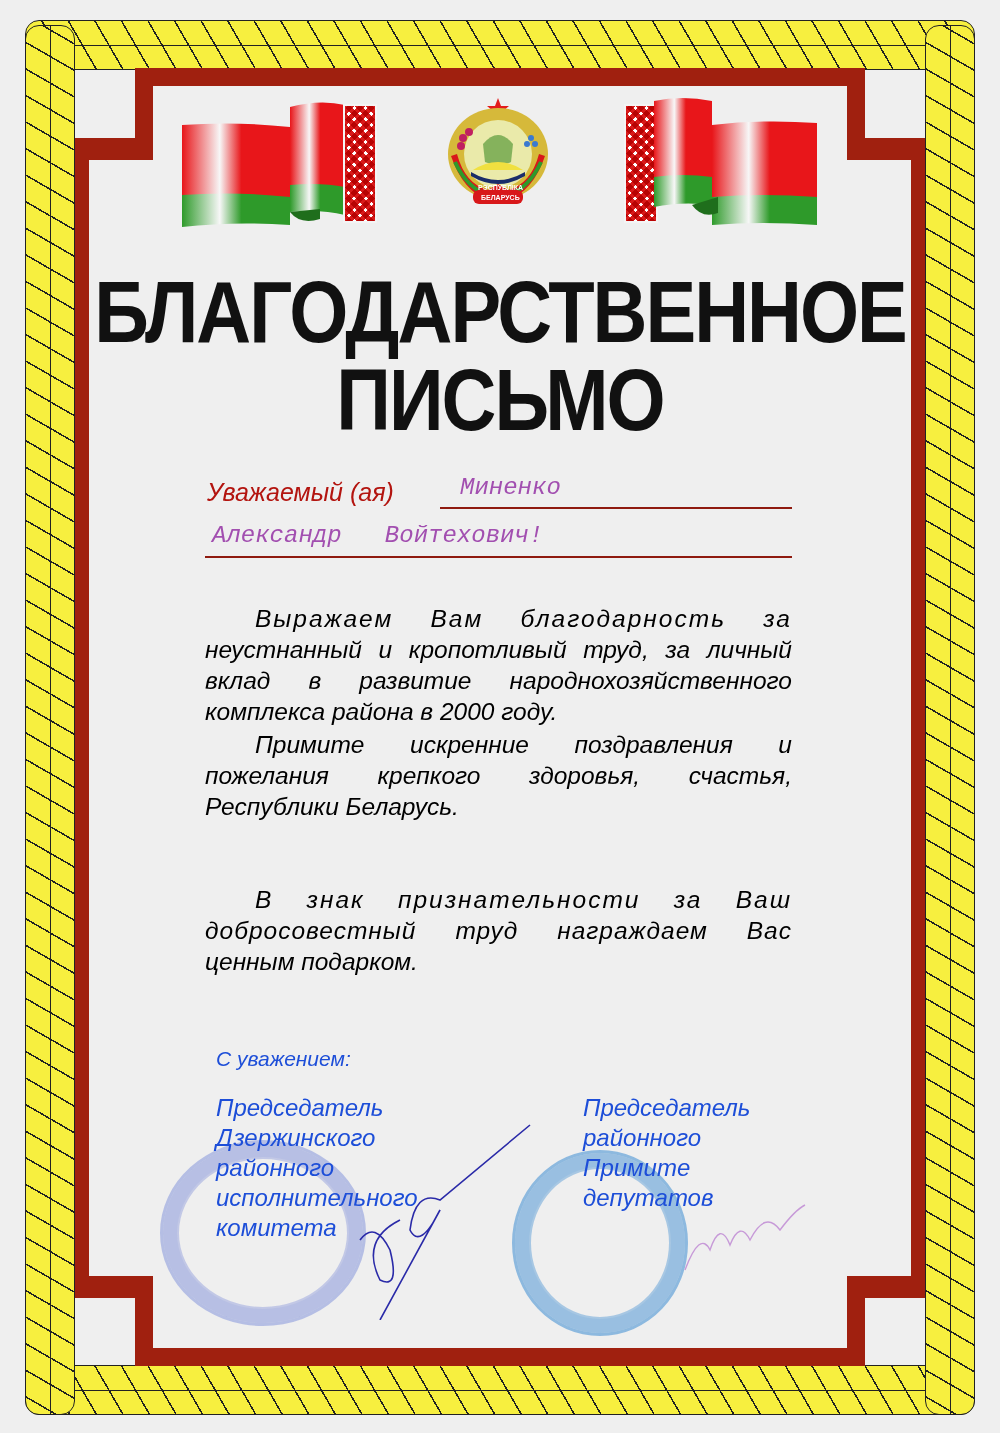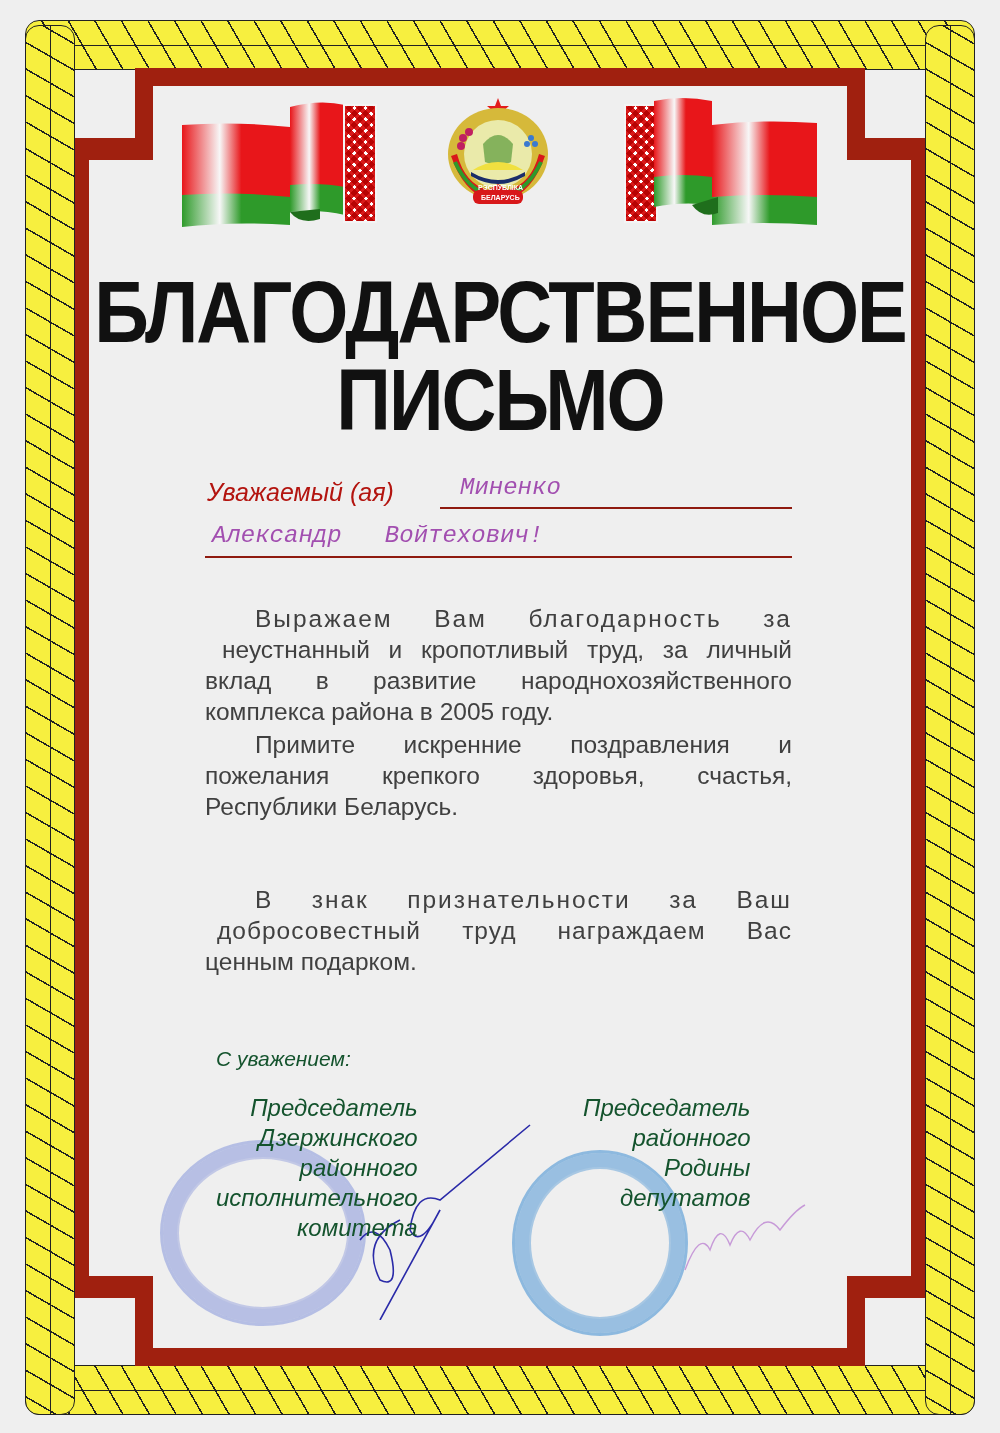--- a/index.html
+++ b/index.html
@@ -12,25 +12,25 @@
       repeating-linear-gradient(30deg, #f7ef3f 0 14px, #222 14px 15.5px, #f7ef3f 15.5px 23px);
       border:1.5px solid #222; border-radius:14px; box-sizing:border-box; }
   .braid-h::after { content:""; position:absolute; left:0; right:0; top:50%; border-top:1.5px solid #222; }
   .braid-v::after { content:""; position:absolute; top:0; bottom:0; left:50%; border-left:1.5px solid #222; }
   .red { position:absolute; background:#a0200f; }
   .flag { position:absolute; }
   .title { position:absolute; left:0; width:1000px; text-align:center; font-weight:bold; color:#111; font-size:76px; letter-spacing:-2px; transform:scaleY(1.15); }
   .addr { position:absolute; font-style:italic; color:#b3140f; font-size:25px; }
   .hand { position:absolute; font-family:Liberation Mono, monospace; font-style:italic; color:#a24fb0; font-size:24px; }
   .uline { position:absolute; height:0; border-top:2px solid #8f1a0f; }
-  .para { position:absolute; left:205px; width:587px; color:#404040; font-size:24.5px; line-height:31px; text-align:justify; text-align-last:auto; margin:0; }
+  .para { position:absolute; left:205px; width:587px; font-style:italic; color:#000000; font-size:24.5px; line-height:31px; text-align:justify; text-align-last:auto; margin:0; }
   .para p { margin:0; text-align:justify; }
   .para p.last { text-align:left; }
   .ind { padding-left:50px; }
-  .sig { position:absolute; font-style:italic; color:#14532d; font-size:24px; line-height:30px;text-align:right; }
+  .sig { position:absolute; font-style:italic; color:#1d4ed8; font-size:24px; line-height:30px; }
   .stamp { position:absolute; border-radius:50%; }
 </style>
 </head>
 <body>
 
 <div class="braid-h" style="left:25px; top:20px; width:950px;"></div>
 <div class="braid-h" style="left:25px; top:1365px; width:950px;"></div>
 <div class="braid-v" style="left:25px; top:25px; height:1390px;"></div>
 <div class="braid-v" style="left:925px; top:25px; height:1390px;"></div>
 
@@ -111,32 +111,32 @@
 <div class="title" style="top:356px;">ПИСЬМО</div>
 
 <div class="addr" style="left:207px; top:478px;">Уважаемый (ая)</div>
 <div class="uline" style="left:440px; top:507px; width:352px;"></div>
 <div class="hand" style="left:460px; top:474px;">Миненко</div>
 <div class="uline" style="left:205px; top:556px; width:587px;"></div>
 <div class="hand" style="left:212px; top:522px; white-space:pre;">Александр   Войтехович!</div>
 
 <div class="para" style="top:603px;">
   <p class="ind" style="letter-spacing:2px; text-align-last:justify;">Выражаем Вам благодарность за</p>
-  <p style="text-align-last:justify;margin-left:17px;">неустнанный и кропотливый труд, за личный</p>
+  <p style="text-align-last:justify;">неустнанный и кропотливый труд, за личный</p>
   <p style="text-align-last:justify;">вклад в развитие народнохозяйственного</p>
-  <p class="last">комплекса района в 2005 году.</p>
+  <p class="last">комплекса района в 2000 году.</p>
 </div>
 <div class="para" style="top:729px;">
   <p class="ind" style="text-align-last:justify;">Примите искренние поздравления и</p>
   <p style="text-align-last:justify;">пожелания крепкого здоровья, счастья,</p>
   <p class="last">Республики Беларусь.</p>
 </div>
 <div class="para" style="top:884px;">
   <p class="ind" style="letter-spacing:2px; text-align-last:justify;">В знак признательности за Ваш</p>
-  <p style="letter-spacing:1px; text-align-last:justify;margin-left:12px;">добросовестный труд награждаем Вас</p>
+  <p style="letter-spacing:1px; text-align-last:justify;">добросовестный труд награждаем Вас</p>
   <p class="last">ценным подарком.</p>
 </div>
 
 <div class="stamp" style="left:160px; top:1140px; width:200px; height:180px; border:3px solid rgba(111,130,216,0.45); box-shadow: inset 0 0 0 14px rgba(111,130,216,0.12), inset 0 0 0 16px rgba(111,130,216,0.35);"></div>
 <div class="stamp" style="left:512px; top:1150px; width:170px; height:180px; border:3px solid rgba(60,140,210,0.55); box-shadow: inset 0 0 0 14px rgba(60,140,210,0.12), inset 0 0 0 16px rgba(60,140,210,0.4);"></div>
 
 <div class="abs" style="left:320px; top:1120px; width:220px; height:200px;">
   <svg width="220" height="200" viewBox="0 0 220 200">
     <path d="M210 5 L120 80 Q95 70 90 110 Q100 130 120 90 L60 200 M80 100 Q40 120 60 160 Q80 170 70 130 Q55 100 40 120" stroke="#2a2aa8" stroke-width="1.6" fill="none"></path>
   </svg>
@@ -151,15 +151,15 @@
 <div class="sig" style="left:216px; top:1093px;">
   <div>Председатель</div>
   <div>Дзержинского</div>
   <div>районного</div>
   <div>исполнительного</div>
   <div>комитета</div>
 </div>
 <div class="sig" style="left:583px; top:1093px;">
   <div>Председатель</div>
   <div>районного</div>
-  <div>Родины</div>
+  <div>Примите</div>
   <div>депутатов</div>
 </div>
 
 </body></html>

